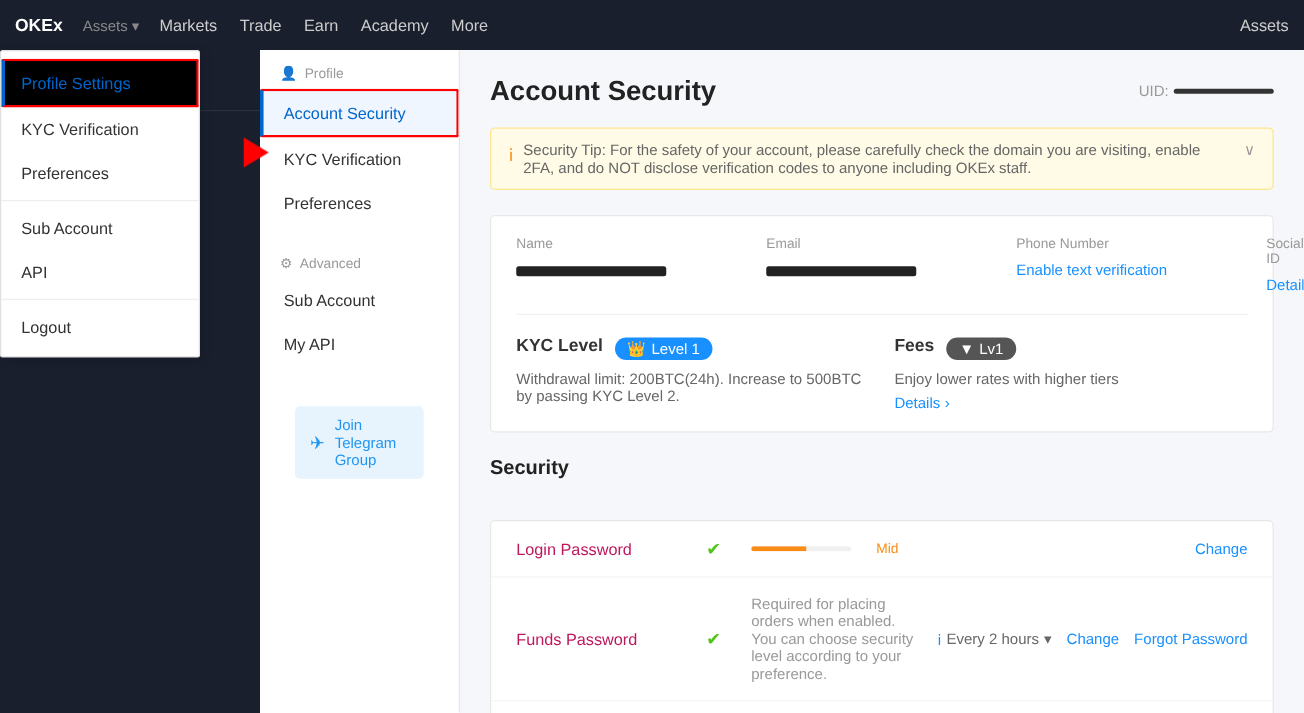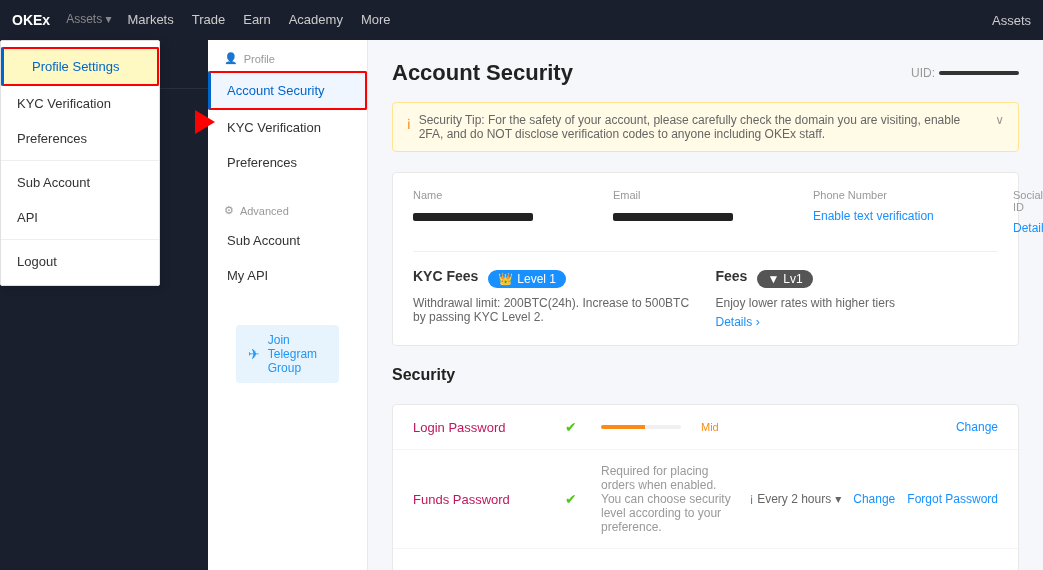--- a/index.html
+++ b/index.html
@@ -10,21 +10,21 @@
       background: #1a1f2e;
       height: 40px;
       display: flex;
       align-items: center;
       padding: 0 12px;
       color: #ccc;
       position: fixed;
       top: 0; left: 0; right: 0;
       z-index: 100;
     }
-    .top-nav .nav-left { display: flex; align-items: flex-start; gap: 16px; }
+    .top-nav .nav-left { display: flex; align-items: flex-end; gap: 16px; }
     .top-nav .brand { color: white; font-weight: bold; font-size: 14px; }
     .top-nav .nav-links { display: flex; gap: 18px; }
     .top-nav .nav-links span { color: #ccc; font-size: 13px; cursor: pointer; }
     .top-nav .nav-right { margin-left: auto; display: flex; align-items: center; gap: 12px; }
     .assets-btn { color: #ccc; font-size: 13px; }
     .icon-circle {
       width: 32px; height: 32px;
       border-radius: 50%;
       background: transparent;
       display: flex; align-items: center; justify-content: center;
@@ -52,22 +52,22 @@
       padding: 10px 16px;
       cursor: pointer;
       color: #333;
       font-size: 13px;
       display: flex;
       align-items: center;
     }
     .dropdown-menu .menu-item.active {
       color: #0066cc;
       border-left: 3px solid #0066cc;
-      padding-left: 28px;
-      background: #fef9c3;
+      padding-left: 13px;
+      background: #000000;
     }
     .dropdown-menu .divider { height: 1px; background: #eee; margin: 4px 0; }
 
     
     .red-box {
       border: 2px solid red;
       border-radius: 2px;
     }
 
     
@@ -203,21 +203,21 @@
       color: white;
       border-radius: 12px;
       padding: 2px 10px;
       font-size: 12px;
       margin-left: 10px;
     }
     .kyc-desc { font-size: 12px; color: #666; margin-top: 4px; }
     .continue-link { color: #1890ff; font-size: 12px; cursor: pointer; }
 
     
-    .section-title { font-size: 16px; font-weight: 600; margin-bottom: 20px; color: #222; }
+    .section-title { font-size: 16px; font-weight: 600; margin-bottom: 32px; color: #222; }
 
     .security-card {
       background: white;
       border-radius: 4px;
       border: 1px solid #e8e8e8;
       overflow: hidden;
       margin-bottom: 8px;
     }
     .security-row {
       display: flex;
@@ -427,21 +427,21 @@
       </div>
       <div class="info-card">
         <div class="label">Social ID</div>
         <div class="link">Details</div>
       </div>
     </div>
 
     <div class="kyc-fees-row">
       <div class="kyc-block">
         <div style="display:flex;align-items:center;margin-bottom:6px;">
-          <span class="title">KYC Fees</span>
+          <span class="title">KYC Level</span>
           <span class="kyc-badge">
             <span>👑</span>
             <span>Level 1</span>
           </span>
         </div>
         <div class="kyc-desc">Withdrawal limit: 200BTC(24h). Increase to 500BTC by passing KYC Level 2.</div>
       </div>
       <div class="fees-block">
         <div style="display:flex;align-items:center;margin-bottom:6px;">
           <span class="title">Fees</span>

